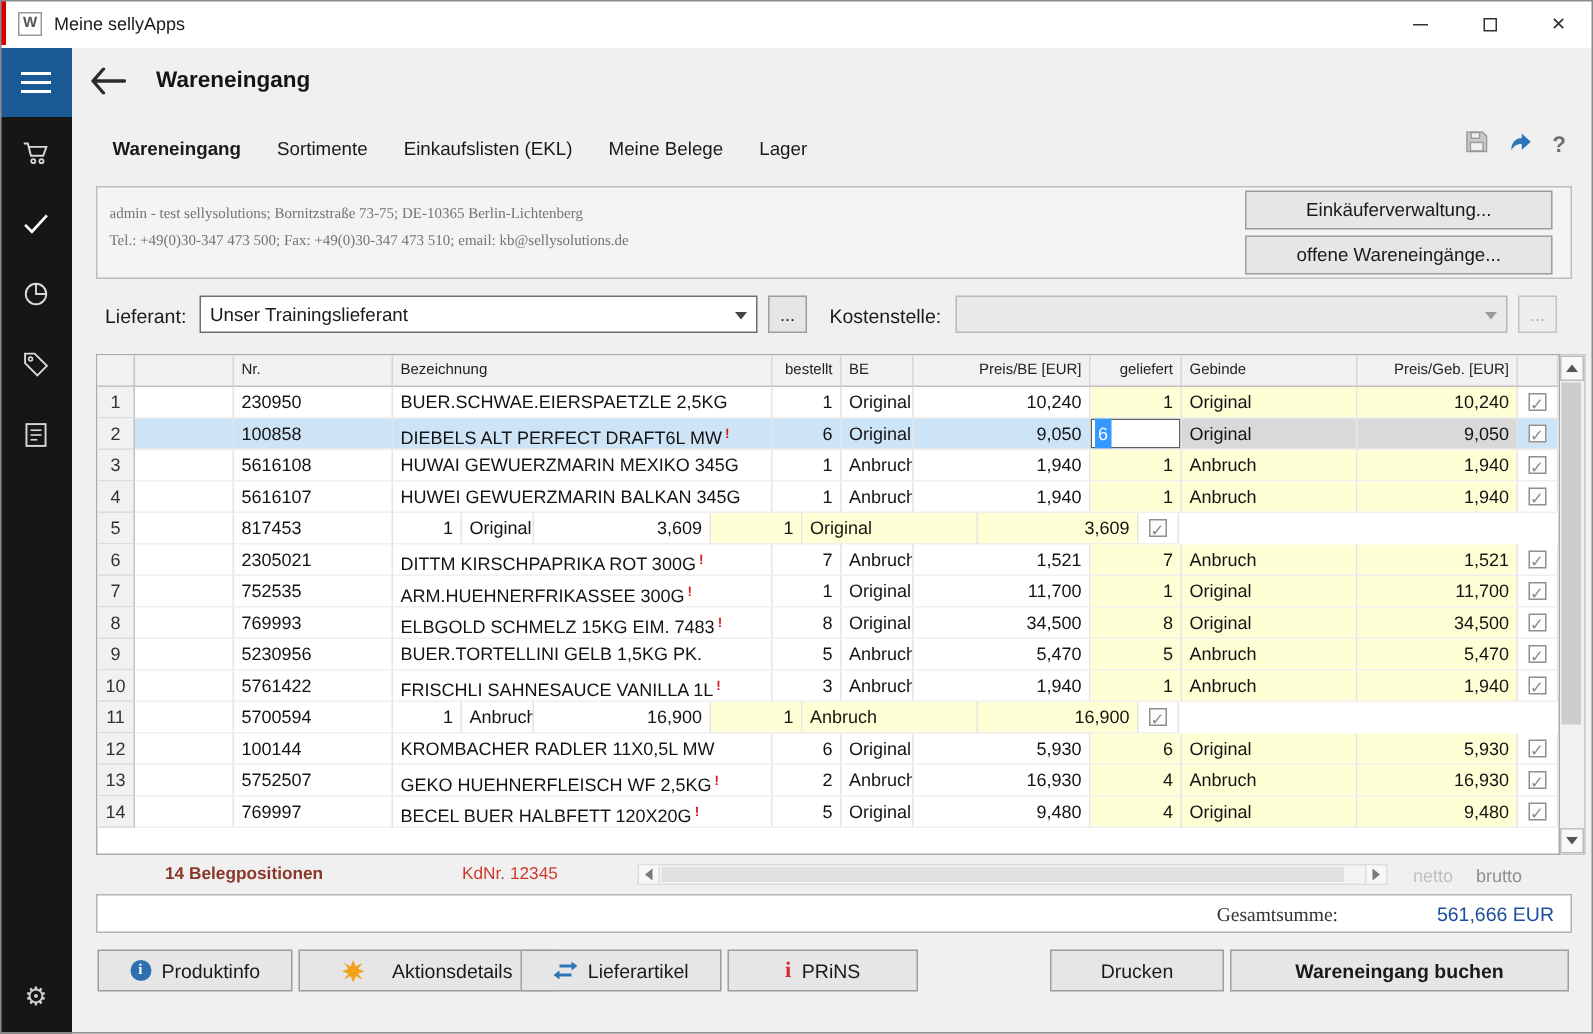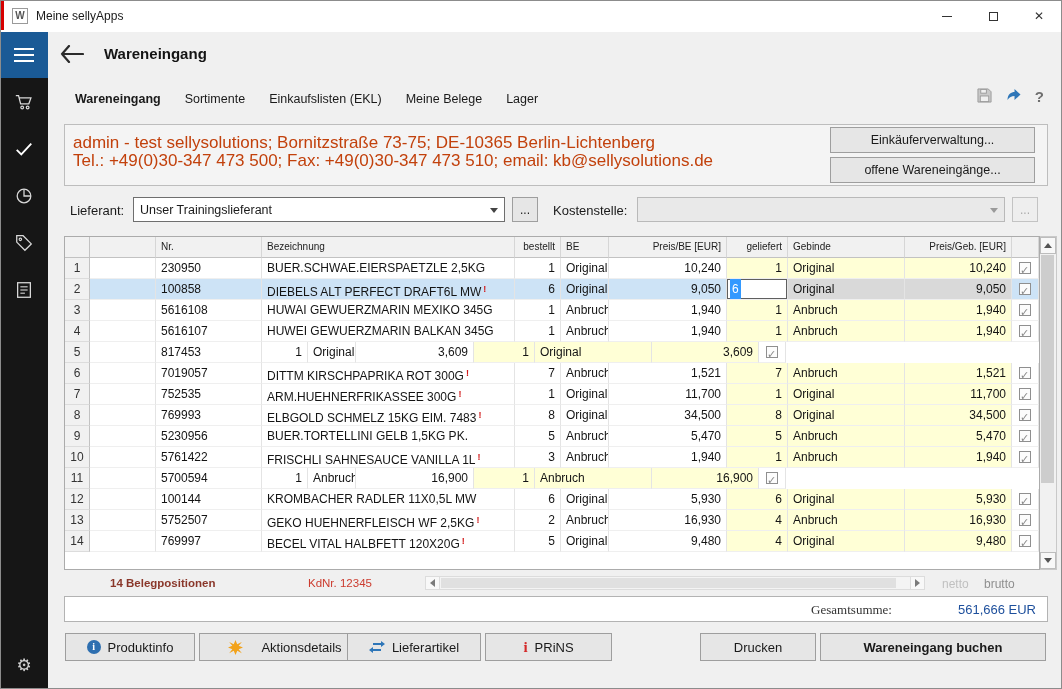--- a/index.html
+++ b/index.html
@@ -31,21 +31,21 @@
 
   
   .tab-bar{position:absolute;left:75px;top:92px;display:flex;gap:24px;font-size:12.5px;white-space:nowrap;}
   .tab{color:#1a1a1a;cursor:default;}
   .tab.active{font-weight:bold;}
   .top-icons{position:absolute;right:18px;top:88px;display:flex;gap:13px;align-items:center;height:18px;}
   .help-glyph{font-size:15px;font-weight:bold;color:#6f6f6f;}
 
   
   .info-panel{position:absolute;left:64px;top:124px;width:984px;height:62px;border:1px solid #bdbdbd;background:#f4f4f4;}
-  .addr{position:absolute;left:8px;top:9px;font-size:17px;line-height:18px;color:#c2410c;white-space:nowrap;}
+  .addr{position:absolute;left:8px;top:9px;font-size:10px;line-height:18px;color:#737373;white-space:nowrap;font-family:Liberation Serif, serif;}
   .panel-btn{position:absolute;right:12px;width:205px;height:26px;background:#e6e6e6;border:1px solid #9e9e9e;font-size:12.5px;color:#1a1a1a;display:flex;align-items:center;justify-content:center;}
   .panel-btn.b1{top:2px;}
   .panel-btn.b2{top:32px;}
 
   
   .lbl{position:absolute;font-size:13px;color:#1a1a1a;white-space:nowrap;}
   .combo{position:absolute;height:25px;border:1px solid #6e6e6e;background:#fff;font-size:12.5px;display:flex;align-items:center;padding-left:6px;}
   .combo .chev{position:absolute;right:6px;top:10px;width:0;height:0;border-left:4px solid transparent;border-right:4px solid transparent;border-top:5px solid #444;}
   .combo.disabled{border-color:#b9b9b9;background:#e9e9e9;}
   .combo.disabled .chev{border-top-color:#9a9a9a;}
@@ -327,21 +327,21 @@
         <div class="gc c-gel">1</div>
         <div class="gc c-geb">Original</div>
         <div class="gc c-pgeb">3,609</div>
         <div class="gc c-chk">
           <span class="chk"></span>
         </div>
       </div>
       <div class="grid-row body-row">
         <div class="gc c-idx">6</div>
         <div class="gc c-icon"></div>
-        <div class="gc c-nr">7019057</div>
+        <div class="gc c-nr">2305021</div>
         <div class="gc c-bez"><span>DITTM KIRSCHPAPRIKA ROT 300G</span><sup class="mk">!</sup></div>
         <div class="gc c-best">7</div>
         <div class="gc c-be">Anbruch</div>
         <div class="gc c-pbe">1,521</div>
         <div class="gc c-gel">7</div>
         <div class="gc c-geb">Anbruch</div>
         <div class="gc c-pgeb">1,521</div>
         <div class="gc c-chk">
           <span class="chk"></span>
         </div>
@@ -447,21 +447,21 @@
         <div class="gc c-geb">Anbruch</div>
         <div class="gc c-pgeb">16,930</div>
         <div class="gc c-chk">
           <span class="chk"></span>
         </div>
       </div>
       <div class="grid-row body-row">
         <div class="gc c-idx">14</div>
         <div class="gc c-icon"></div>
         <div class="gc c-nr">769997</div>
-        <div class="gc c-bez"><span>BECEL VITAL HALBFETT 120X20G</span><sup class="mk">!</sup></div>
+        <div class="gc c-bez"><span>BECEL BUER HALBFETT 120X20G</span><sup class="mk">!</sup></div>
         <div class="gc c-best">5</div>
         <div class="gc c-be">Original</div>
         <div class="gc c-pbe">9,480</div>
         <div class="gc c-gel">4</div>
         <div class="gc c-geb">Original</div>
         <div class="gc c-pgeb">9,480</div>
         <div class="gc c-chk">
           <span class="chk"></span>
         </div>
       </div>

